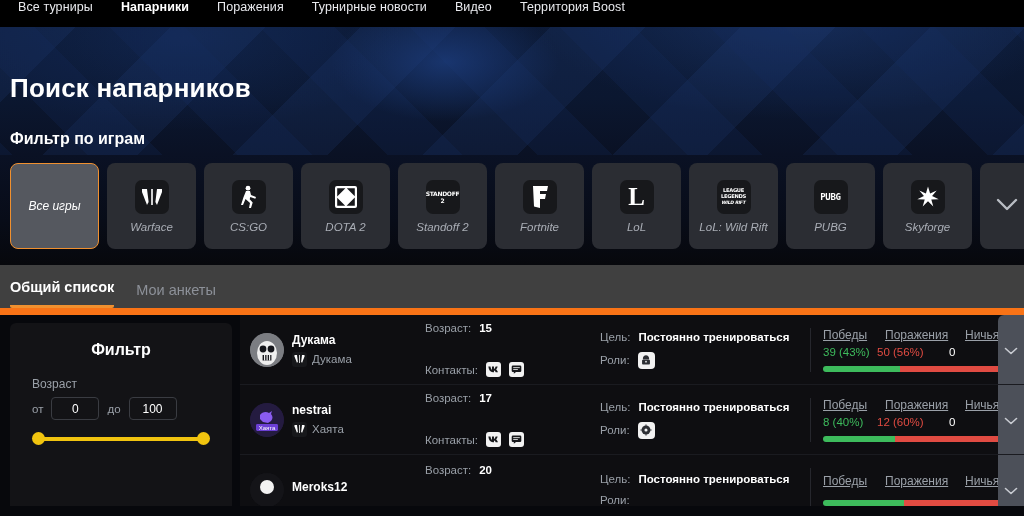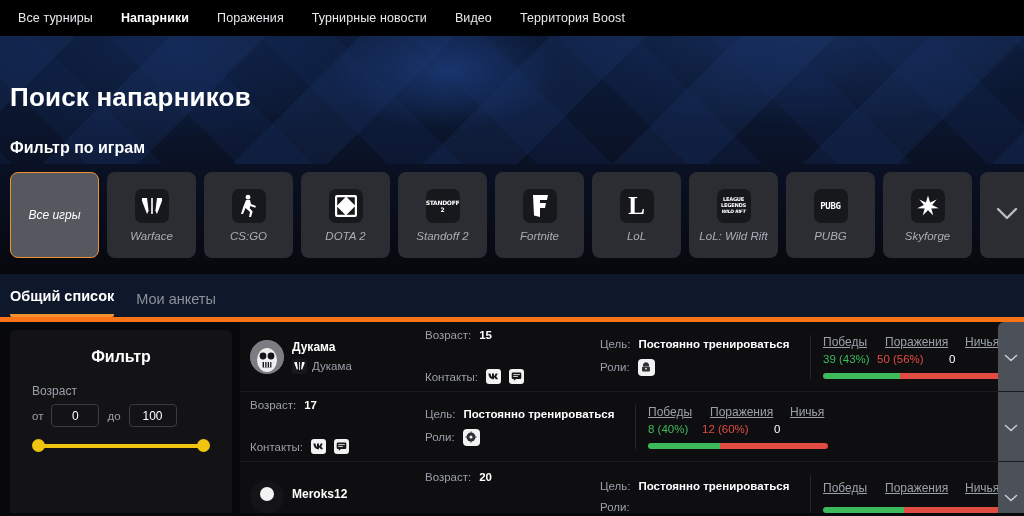--- a/index.html
+++ b/index.html
@@ -5,24 +5,23 @@
   * { box-sizing: border-box; margin: 0; padding: 0; }
   html, body {
     width: 1024px; height: 516px;
     background: #07080c;
     font-family: "Liberation Sans", sans-serif;
     overflow: hidden;
   }
 
   
   .topnav {
-    height: 36px;
+    height: 27px;
     background: #000000;
     display: flex;
-    align-items: center;
     padding-left: 18px;
     gap: 28px;
   }
   .topnav .nav-item {
     color: #e9eaee;
     font-size: 12.5px;
     letter-spacing: .1px;
     white-space: nowrap;
     cursor: pointer;
   }
@@ -123,26 +122,26 @@
     width: 53px; height: 86px;
     border-radius: 8px;
     background: #2b2d33;
     display: flex; align-items: center; justify-content: center;
     cursor: pointer;
     flex: none;
   }
 
   
   .list-tabs {
-    background: #0f172a;
+    background: #404040;
     padding: 14px 0 0 10px;
     display: flex;
     align-items: flex-end;
     gap: 22px;
-    border-bottom: 5px solid #f97316;
+    border-bottom: 7px solid #f97316;
     position: relative;
   }
   .ltab {
     font-size: 14.5px;
     color: #8d9199;
     padding-bottom: 10px;
     cursor: pointer;
     white-space: nowrap;
   }
   .ltab.active {
@@ -536,20 +535,43 @@
       <div class="expand-col first">
         <span>
           <svg width="14" height="8" viewBox="0 0 14 8" fill="none" stroke="#c9ccd2" stroke-width="1.6" stroke-linecap="round" stroke-linejoin="round">
               <polyline points="1.5,1.5 7,6.5 12.5,1.5"></polyline>
             </svg>
         </span>
       </div>
     </div>
 
     <div class="row">
+      <div class="ident">
+        <div class="avatar" style="background:#231a3d;">
+          <svg width="34" height="34" viewBox="0 0 34 34">
+              <circle cx="17" cy="17" r="17" fill="#241b40"></circle>
+              <path d="M10 12c2-3 6-4 9-2l3-2-1 3c2 2 2 5 0 7l-3 2-5-1-3-3z" fill="#8a5cf0"></path>
+              <rect x="6" y="21" width="22" height="7" rx="1.4" fill="#6b3fd4"></rect>
+              <text x="17" y="26.6" font-size="6" fill="#fff" text-anchor="middle" font-family="Liberation Sans">Хаята</text>
+            </svg>
+        </div>
+        <div class="ident-texts">
+          <div class="nick">nestrai</div>
+          <div class="game-line">
+            <div class="mini-ico">
+              <svg width="11" height="10" viewBox="0 0 22 20" fill="#fff">
+                  <path d="M1 2h5l1.6 13L6 18 1 5z"></path>
+                  <path d="M21 2h-5l-1.6 13L16 18l5-13z"></path>
+                  <rect x="10.2" y="2" width="1.6" height="16"></rect>
+                </svg>
+            </div>
+            <div class="gname">Хаята</div>
+          </div>
+        </div>
+      </div>
 
       <div class="kv-col c1">
         <div class="kv">
           <span class="k">Возраст:</span>
           <span class="v">17</span>
         </div>
         <div class="kv">
           <span class="k">Контакты:</span>
           <span class="icon-sq">
               <svg width="11" height="7" viewBox="0 0 16 10" fill="#17181b">

